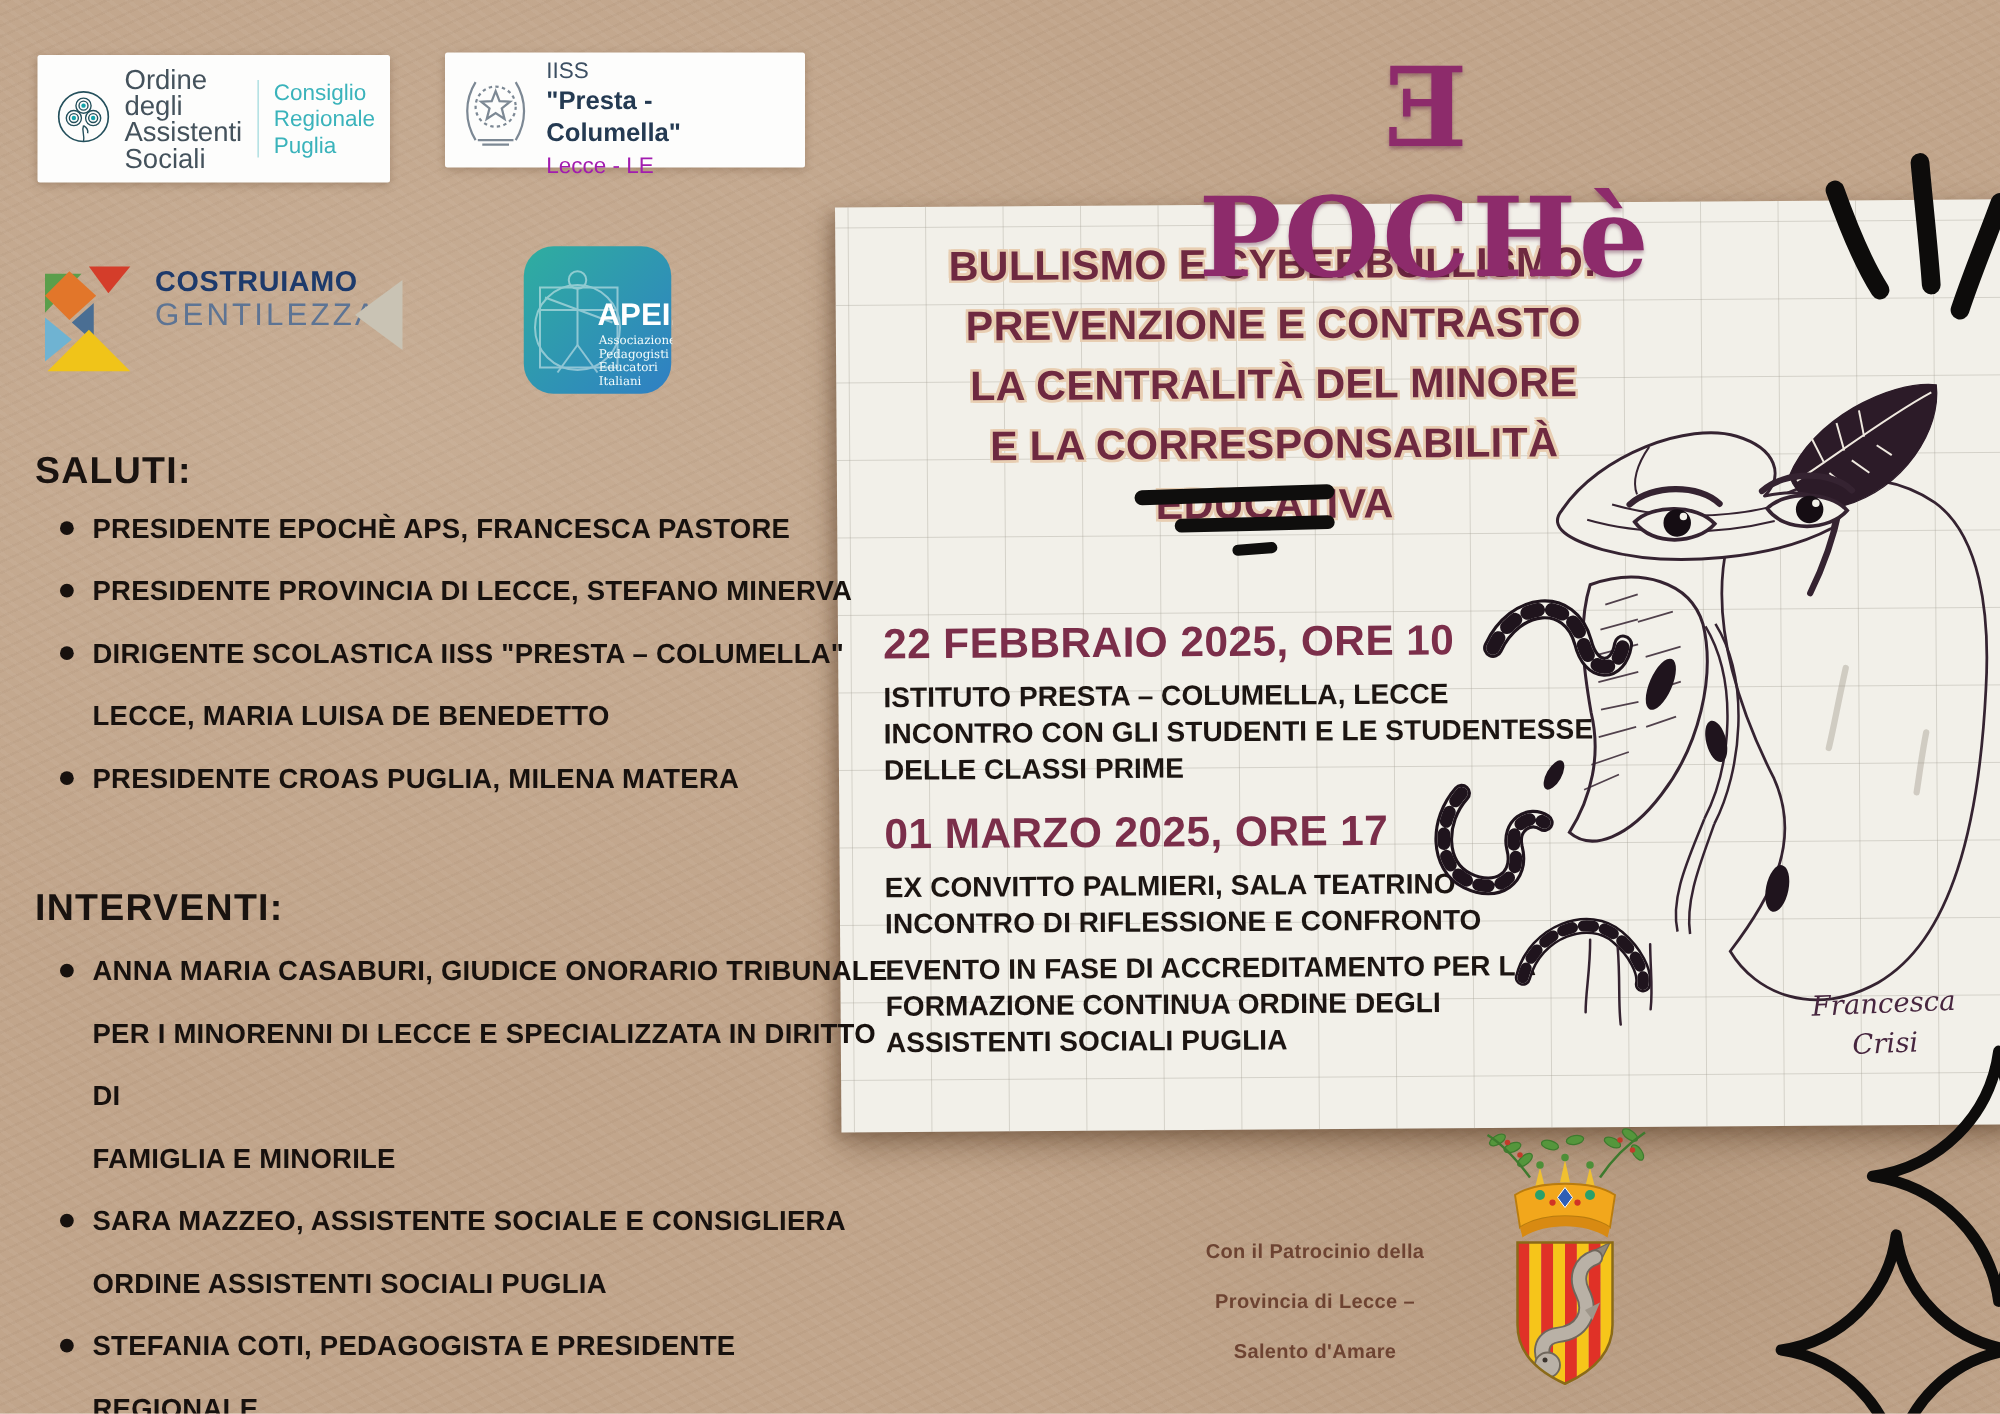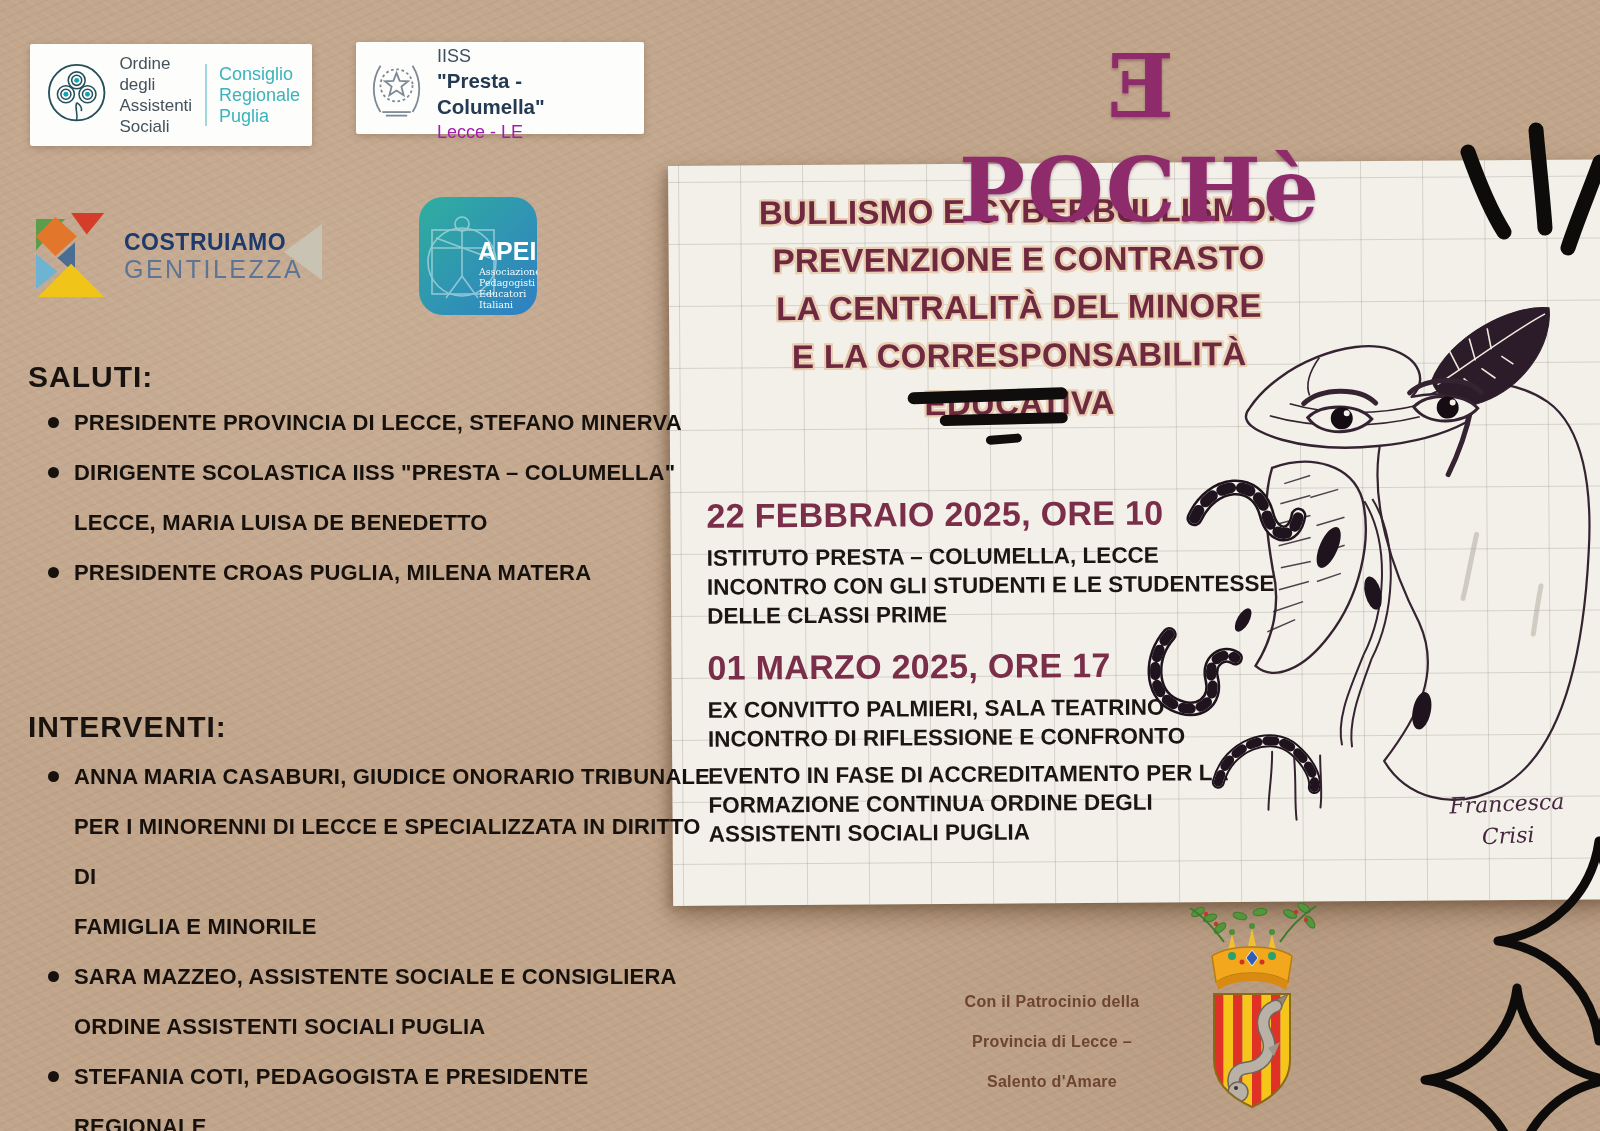--- a/index.html
+++ b/index.html
@@ -11,37 +11,37 @@
       radial-gradient(900px 700px at 82% 82%, rgba(90,60,30,.10), transparent 60%),
       repeating-linear-gradient(37deg, rgba(255,255,255,.035) 0 3px, rgba(0,0,0,0) 3px 9px),
       repeating-linear-gradient(-24deg, rgba(92,62,38,.045) 0 2px, rgba(0,0,0,0) 2px 8px);}
   .abs{position:absolute;}
   .pre{white-space:pre-line;}
 
   
   .card{background:#fdfdfc;border-radius:2px;box-shadow:0 2px 7px rgba(80,50,25,.28);
         display:flex;align-items:center;}
   .card-cnoas{left:30px;top:44px;width:282px;height:102px;padding:6px 12px;box-sizing:border-box;}
-  .cnoas-org{font-size:17px;line-height:21px;color:#44525c;font-weight:500;margin-left:8px;}
+  .cnoas-org{font-size:22px;line-height:21px;color:#44525c;font-weight:500;margin-left:8px;}
   .cnoas-div{width:2px;height:62px;background:#9fd9dc;margin:0 12px;}
   .cnoas-region{font-size:18px;line-height:21px;color:#3ab3bb;font-weight:500;}
   .card-school{left:356px;top:42px;width:288px;height:92px;padding:6px 12px;box-sizing:border-box;}
   .school-text{margin-left:12px;margin-top:12px;}
   .school-l1{font-size:18px;color:#3c4f63;line-height:24px;}
   .school-l2{font-size:20.5px;color:#243a52;font-weight:bold;line-height:26px;}
   .school-l3{font-size:18px;color:#a21caf;line-height:24px;}
 
   
   .epoche{left:925px;top:34px;width:430px;text-align:center;
     font-family:"DejaVu Serif",serif;font-weight:bold;font-size:88px;letter-spacing:2px;
     color:#8d2b6b;text-shadow:0 2px 3px rgba(80,15,55,.35);}
   .mirror{display:inline-block;transform:scaleX(-1);}
 
   
-  .costruiamo{left:36px;top:212px;display:flex;align-items:center;gap:10px;}
+  .costruiamo{left:36px;top:212px;display:flex;align-items:flex-start;gap:10px;}
   .costru-l1{font-size:23px;font-weight:800;color:#1d3a6b;letter-spacing:.5px;line-height:26px;}
   .costru-l2{font-size:25px;font-weight:400;color:#5d7494;letter-spacing:2.5px;line-height:28px;}
   .gray-triangle{left:284px;top:224px;width:0;height:0;
     border-top:28px solid transparent;border-bottom:28px solid transparent;
     border-right:38px solid #c9c3b4;}
 
   
   .section-heading{font-size:30px;font-weight:800;color:#191310;letter-spacing:1px;}
   .bullet-list{list-style:none;margin:0;padding:0;width:680px;}
   .bullet-list li{position:relative;padding-left:28px;font-size:22px;font-weight:700;
@@ -279,20 +279,21 @@
     <text x="60" y="64" font-size="25" font-weight="bold" fill="#ffffff" font-family="Liberation Sans, sans-serif">APEI.</text>
     <text x="61" y="79" font-size="9.5" fill="#f2fbfb" font-family="DejaVu Serif, serif">Associazione</text>
     <text x="61" y="90" font-size="9.5" fill="#f2fbfb" font-family="DejaVu Serif, serif">Pedagogisti</text>
     <text x="61" y="101" font-size="9.5" fill="#f2fbfb" font-family="DejaVu Serif, serif">Educatori</text>
     <text x="61" y="112" font-size="9.5" fill="#f2fbfb" font-family="DejaVu Serif, serif">Italiani</text>
   </svg>
 
   <div class="abs section-heading" style="left:28px;top:360px;">SALUTI:</div>
   <ul class="abs bullet-list" style="left:46px;top:398px;width:640px;">
 
+  <li class="pre">PRESIDENTE EPOCHÈ APS, FRANCESCA PASTORE</li>
       <li class="pre">PRESIDENTE PROVINCIA DI LECCE, STEFANO MINERVA</li>
       <li class="pre">DIRIGENTE SCOLASTICA IISS "PRESTA – COLUMELLA"
 LECCE, MARIA LUISA DE BENEDETTO</li>
       <li class="pre">PRESIDENTE CROAS PUGLIA, MILENA MATERA</li>
     </ul>
 
   <div class="abs section-heading" style="left:28px;top:710px;">INTERVENTI:</div>
   <ul class="abs bullet-list" style="left:46px;top:752px;">
 
   <li class="pre">ANNA MARIA CASABURI, GIUDICE ONORARIO TRIBUNALE

